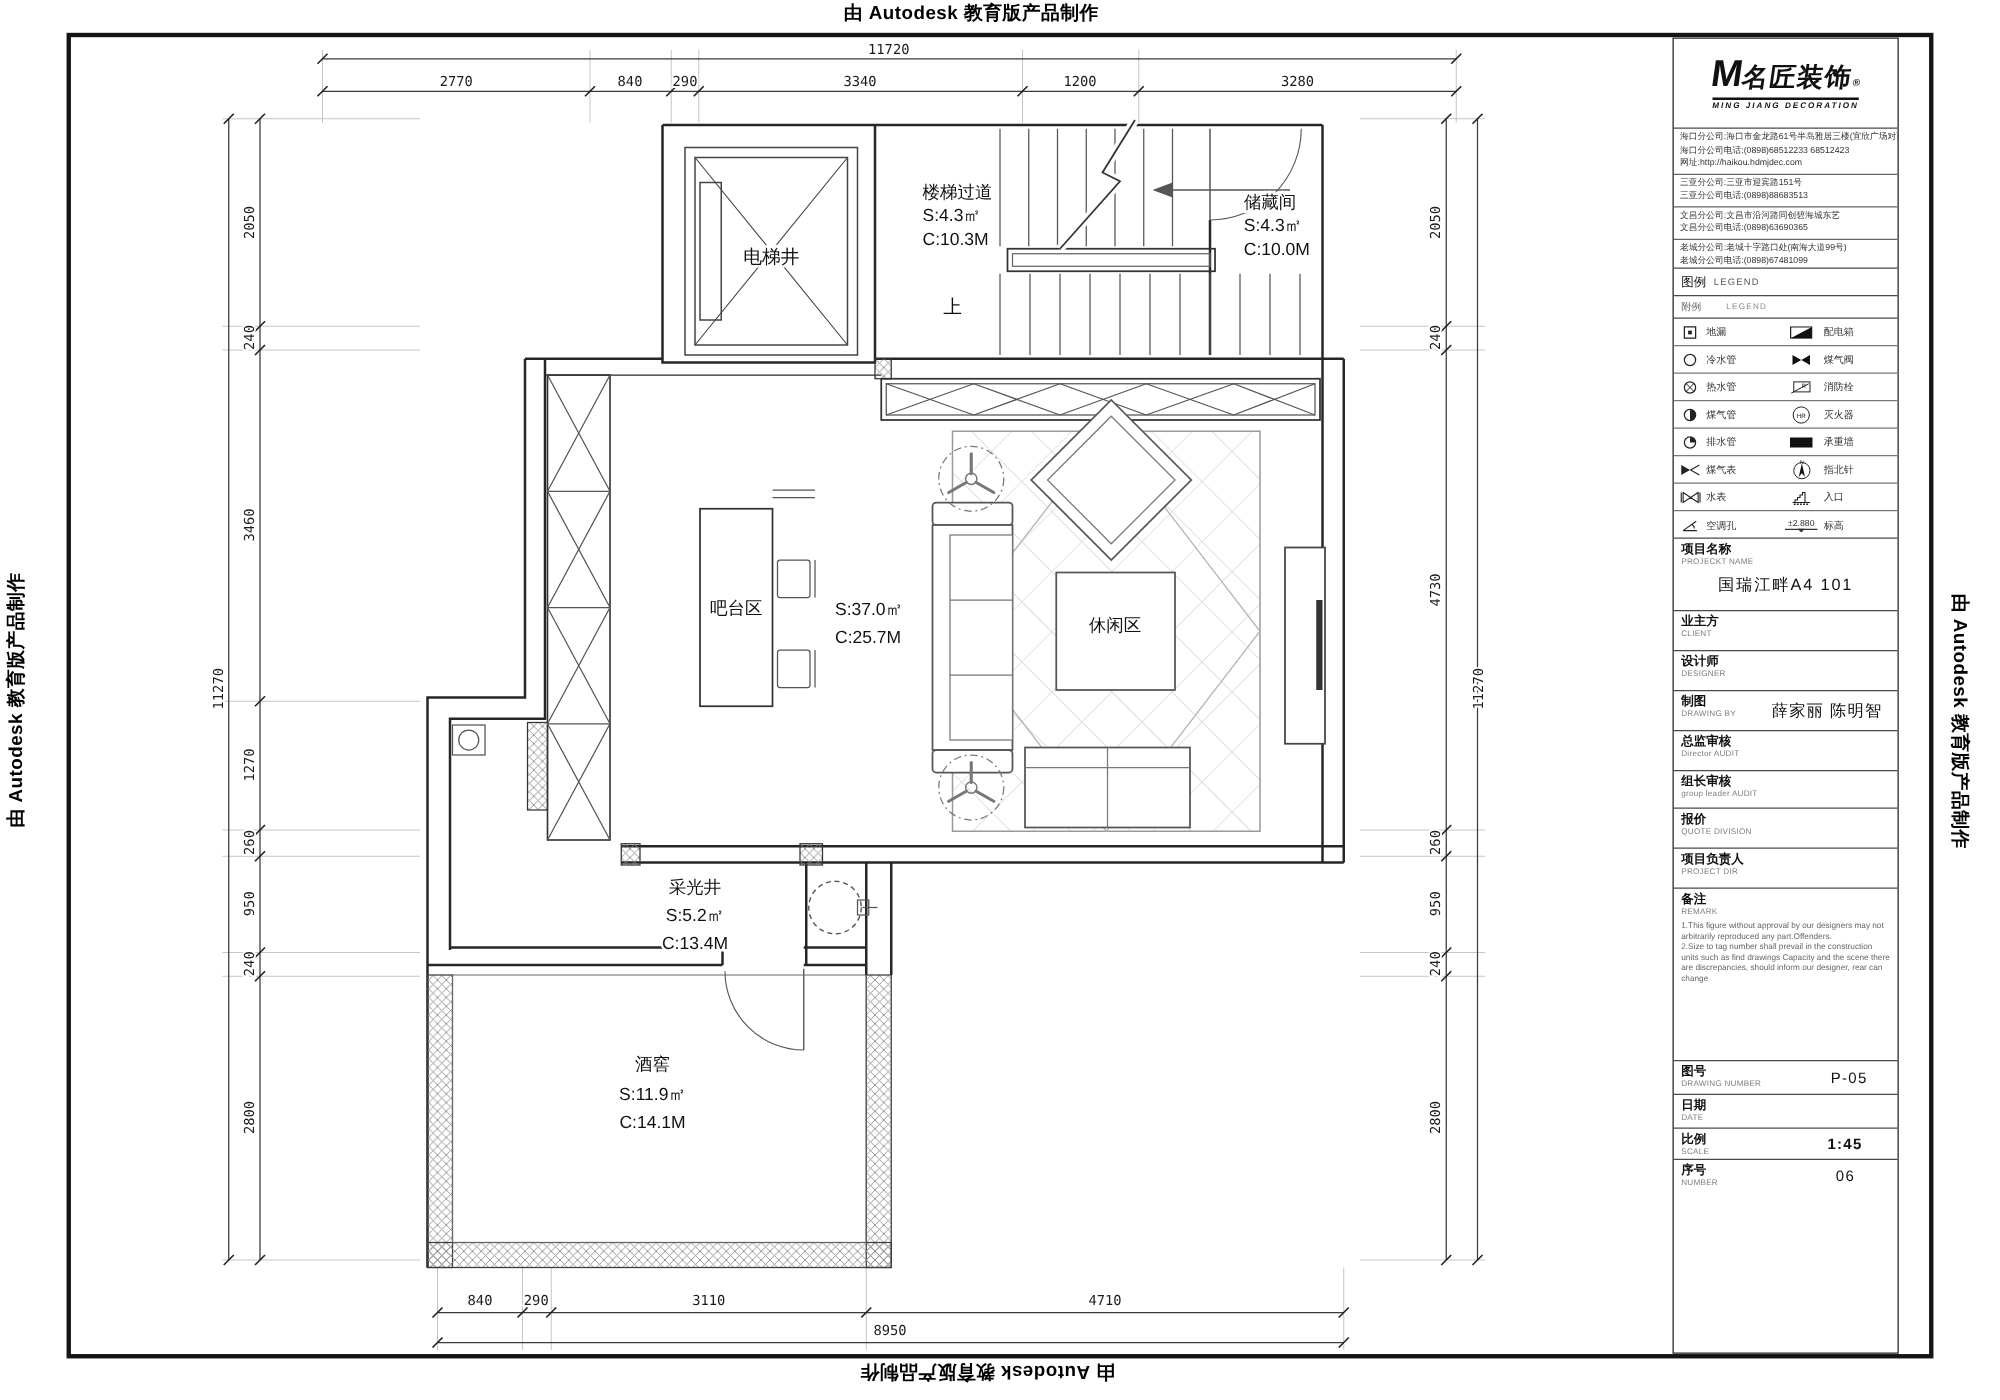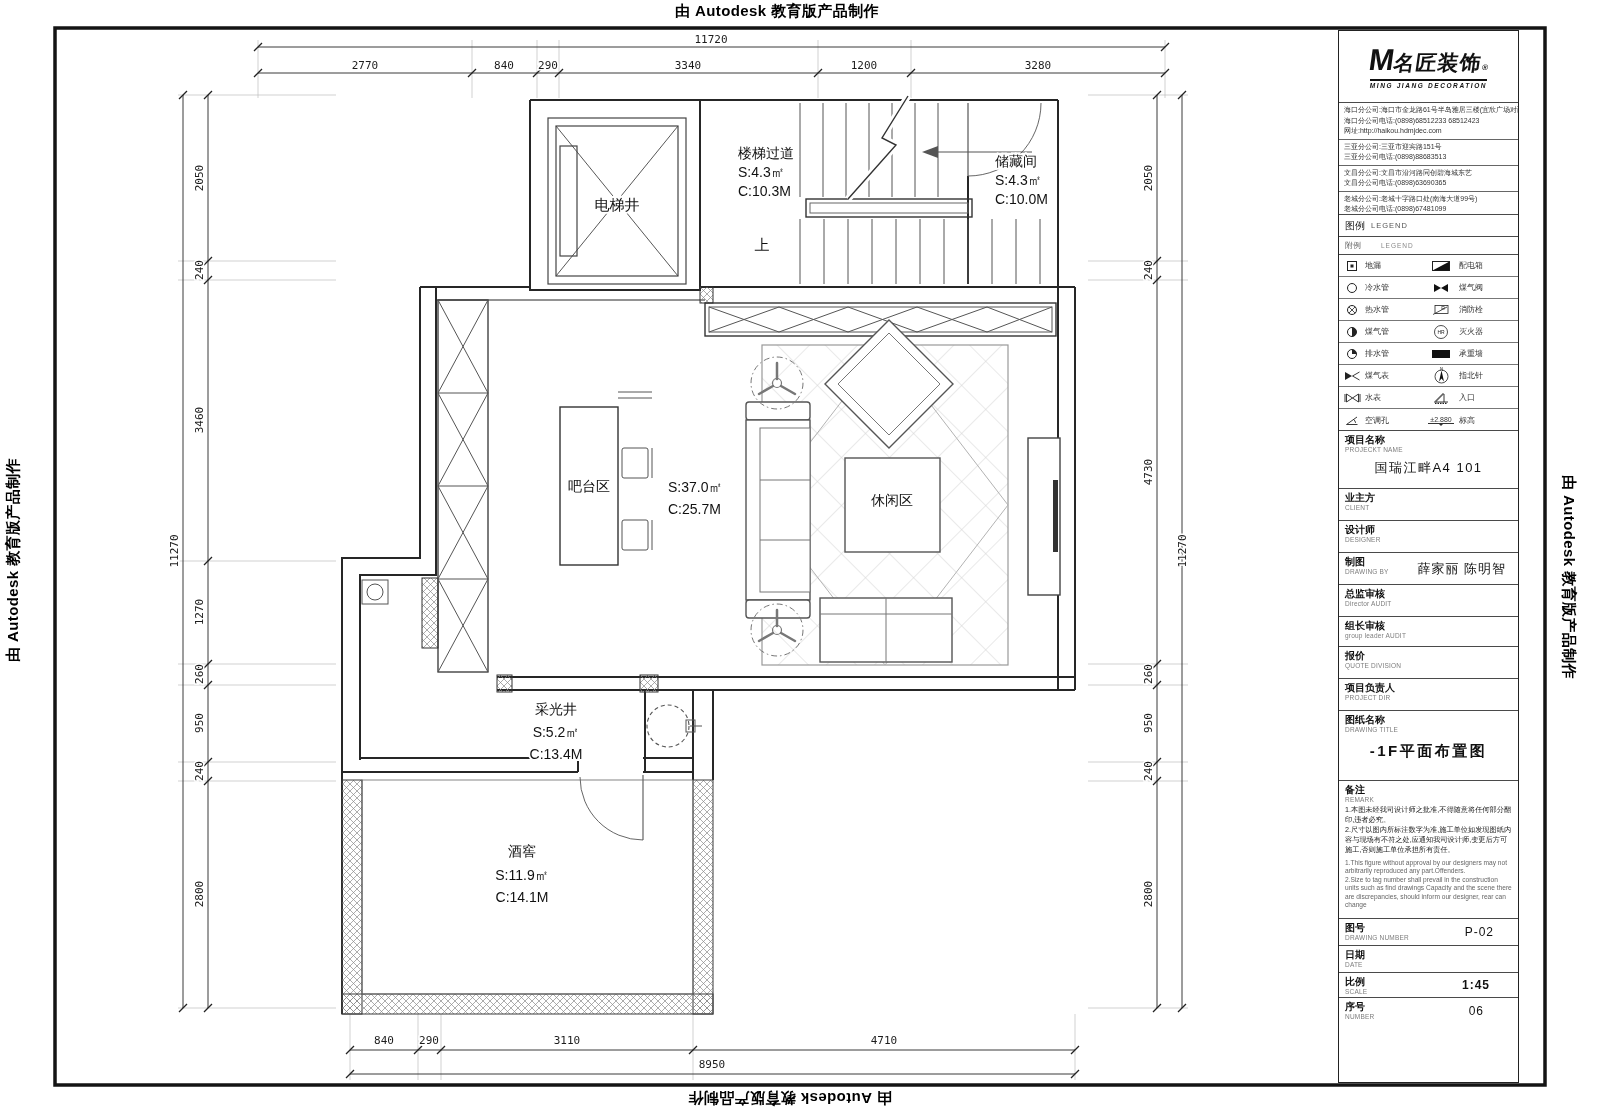--- a/index.html
+++ b/index.html
@@ -502,43 +502,34 @@
     <div class="en">QUOTE DIVISION</div>
     <div class="fld-val"></div>
   </div>
 
   <div class="sec fld" style="height:32px">
     <div class="zh">项目负责人</div>
     <div class="en">PROJECT DIR</div>
     <div class="fld-val"></div>
   </div>
 
-  <div class="sec fld" style="height:70px">
-    <div class="zh">图纸名称</div>
-    <div class="en">DRAWING TITLE</div>
-    <div class="big-val">-1F平面布置图</div>
-  </div>
 
   <div class="sec fld" style="height:138px">
     <div class="zh">备注</div>
     <div class="en">REMARK</div>
-    <div class="rm-notes">
-      <div>1.本图未经我司设计师之批准,不得随意将任何部分翻印,违者必究。</div>
-      <div>2.尺寸以图内所标注数字为准,施工单位如发现图纸内容与现场有不符之处,应通知我司设计师,变更后方可施工,否则施工单位承担所有责任。</div>
-    </div>
     <div class="rm-en">
       <div>1.This figure without approval by our designers may not arbitrarily reproduced any part.Offenders.</div>
       <div>2.Size to tag number shall prevail in the construction units such as find drawings Capacity and the scene there are discrepancies, should inform our designer, rear can change</div>
     </div>
   </div>
 
   <div class="sec fld" style="height:27px">
     <div class="zh">图号</div>
     <div class="en">DRAWING NUMBER</div>
-    <div class="fld-val" style="right:24px">P-02</div>
+    <div class="fld-val" style="right:24px">P-05</div>
   </div>
 
   <div class="sec fld" style="height:27px">
     <div class="zh">日期</div>
     <div class="en">DATE</div>
     <div class="fld-val"></div>
   </div>
 
   <div class="sec fld" style="height:25px">
     <div class="zh">比例</div>

